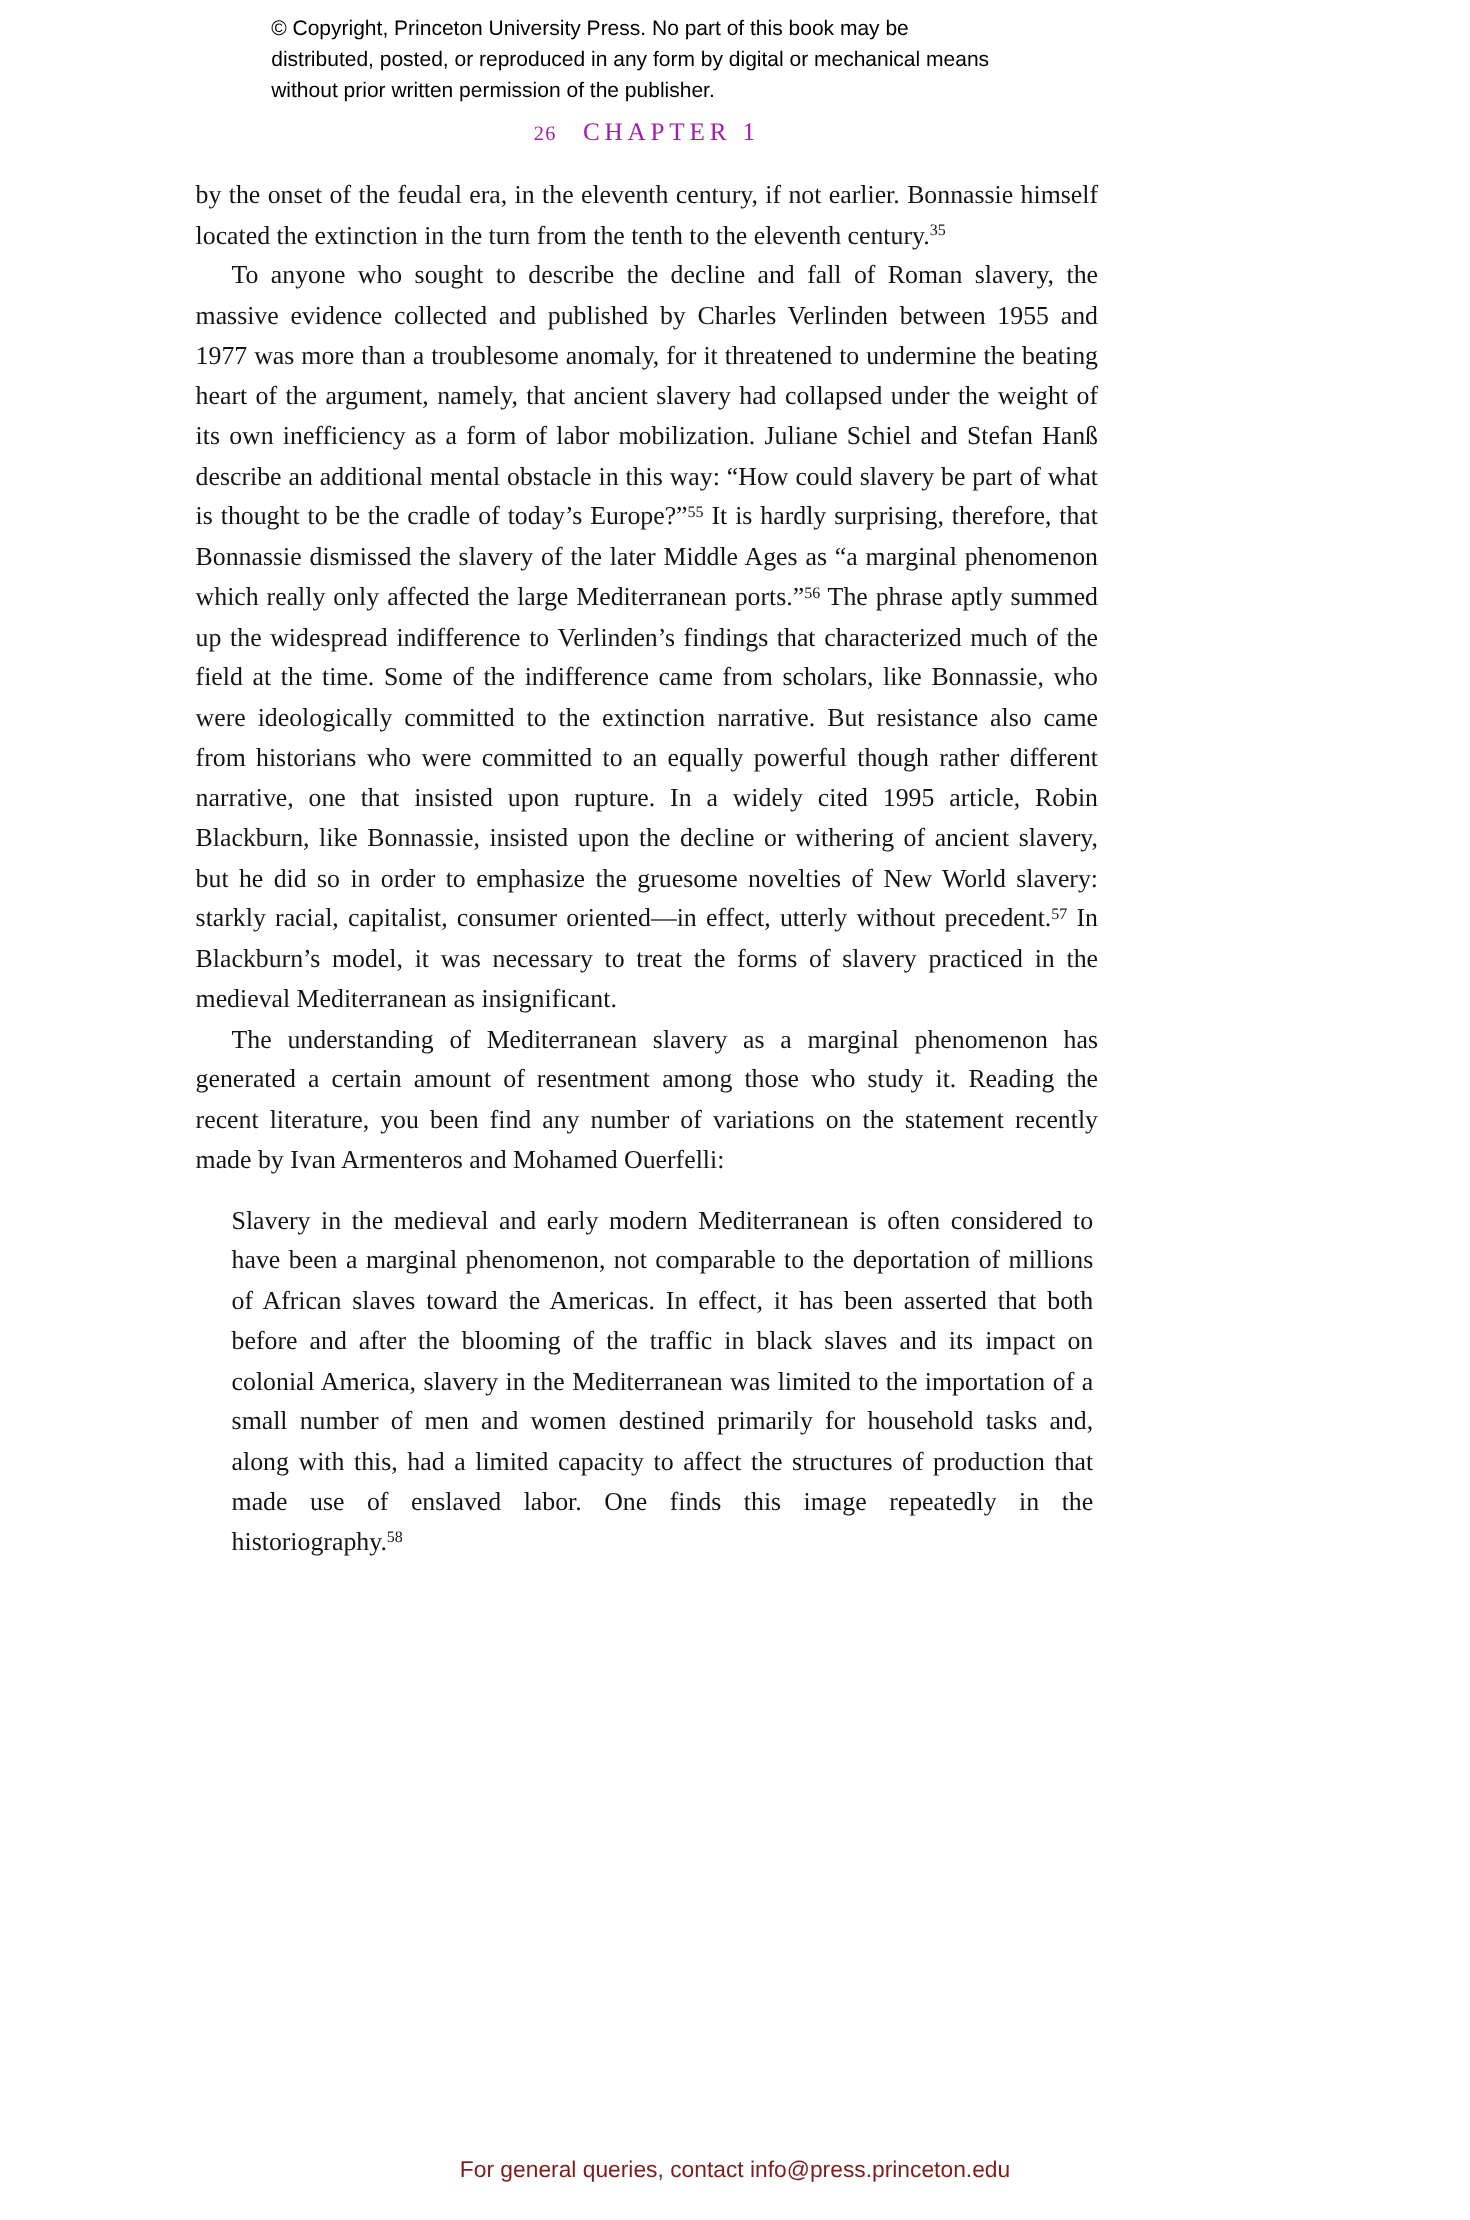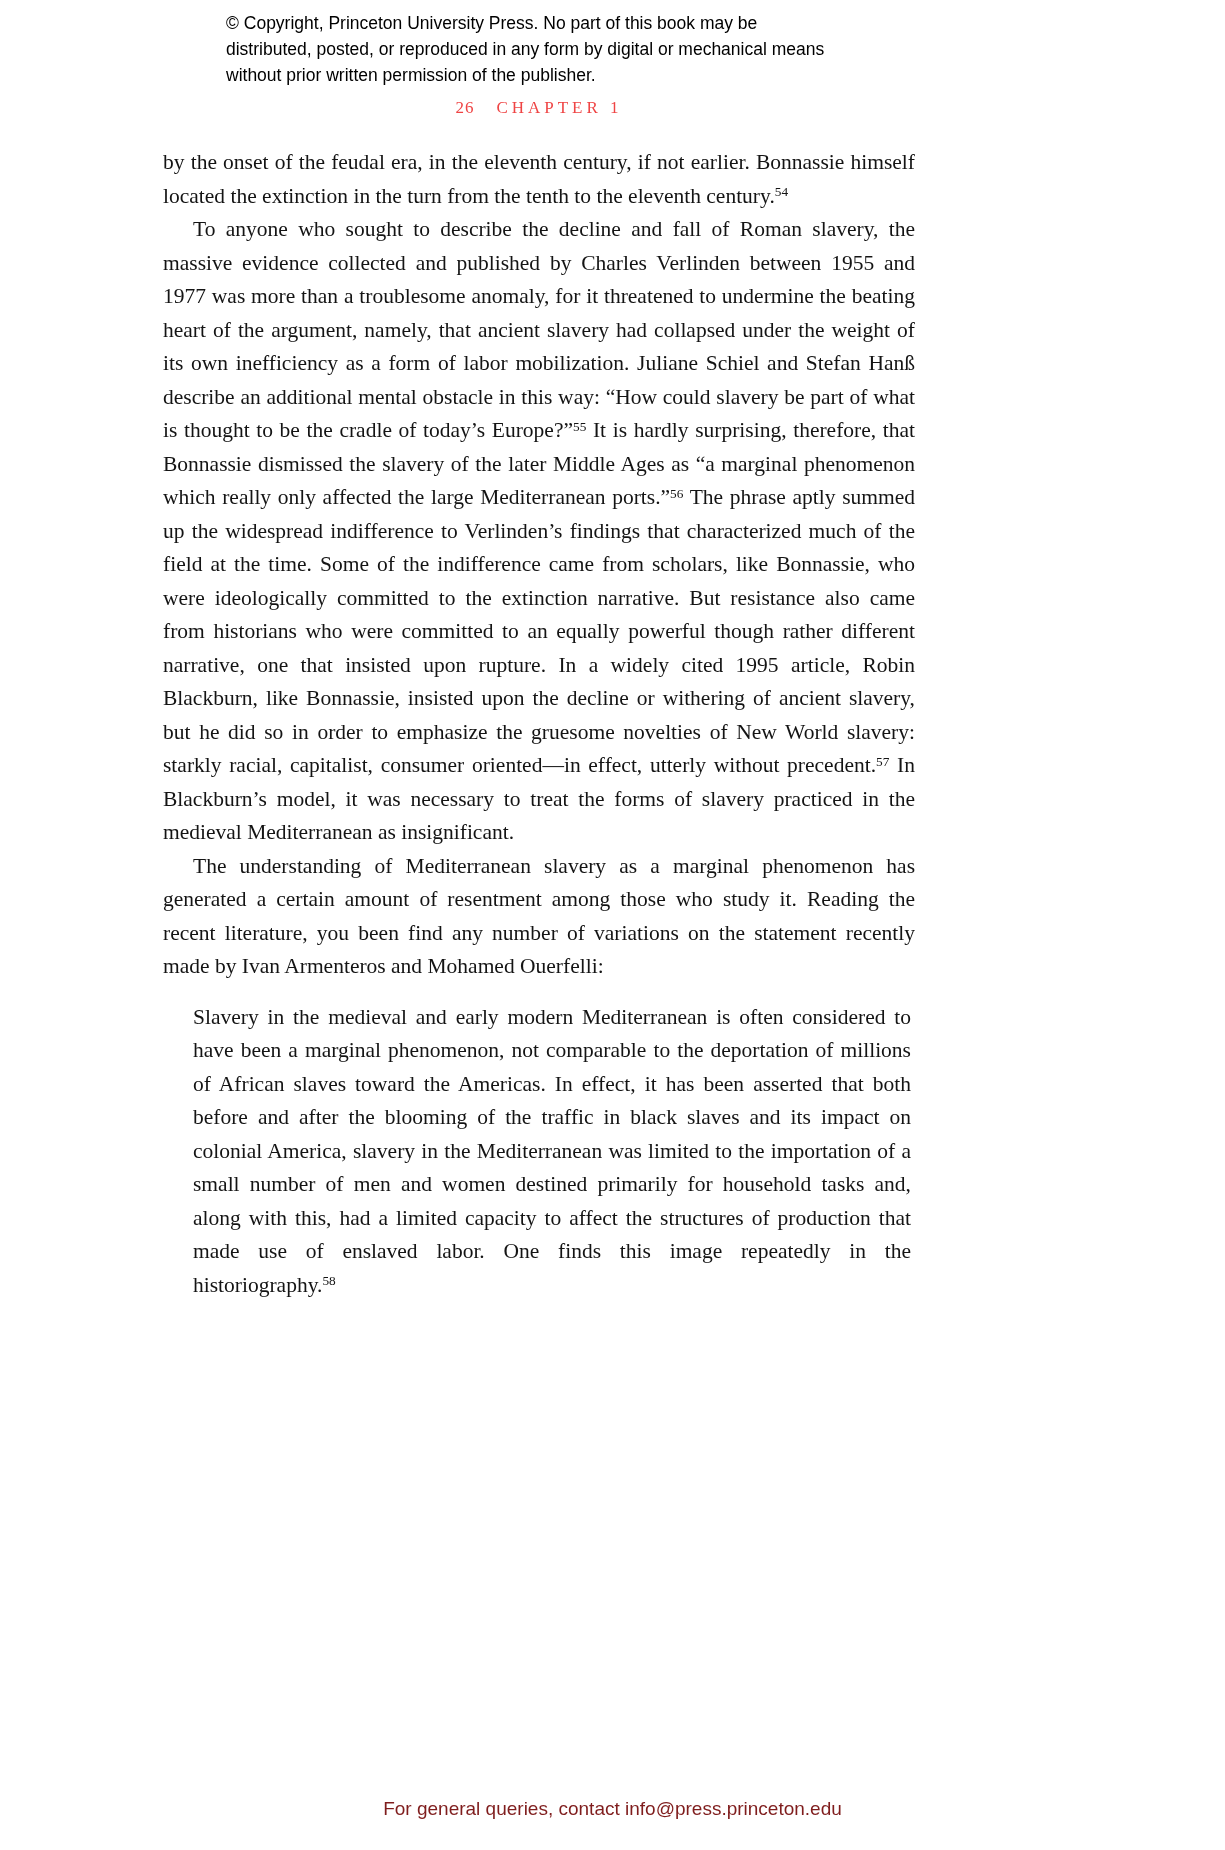--- a/index.html
+++ b/index.html
@@ -31,30 +31,30 @@
     position: absolute;
     top: 98px;
     left: 163px;
     width: 752px;
     display: flex;
     justify-content: center;
     align-items: baseline;
     gap: 22px;
     font-family: "Liberation Serif", serif;
     font-size: 17px;
-    color: #ef4444;
+    color: #a21caf;
   }
   .running-head .pagenum {
     letter-spacing: 1px;
   }
   .running-head .chap {
     letter-spacing: 4px;
     font-variant: small-caps;
     text-transform: uppercase;
-    font-size: 17px;
+    font-size: 21px;
   }
   .body-text {
     position: absolute;
     left: 163px;
     top: 146px;
     width: 752px;
     font-family: "Liberation Serif", serif;
     font-size: 21.5px;
     line-height: 33.5px;
     color: #141414;
@@ -94,21 +94,21 @@
 <div class="page">
 
   <div class="copyright">© Copyright, Princeton University Press. No part of this book may be distributed, posted, or reproduced in any form by digital or mechanical means without prior written permission of the publisher.</div>
 
   <div class="running-head">
     <span class="pagenum">26</span>
     <span class="chap">CHAPTER 1</span>
   </div>
 
   <div class="body-text">
-    <p>by the onset of the feudal era, in the eleventh century, if not earlier. Bonnassie himself located the extinction in the turn from the tenth to the eleventh century.<sup>54</sup></p>
+    <p>by the onset of the feudal era, in the eleventh century, if not earlier. Bonnassie himself located the extinction in the turn from the tenth to the eleventh century.<sup>35</sup></p>
     <p class="indent">To anyone who sought to describe the decline and fall of Roman slavery, the massive evidence collected and published by Charles Verlinden between 1955 and 1977 was more than a troublesome anomaly, for it threatened to undermine the beating heart of the argument, namely, that ancient slavery had collapsed under the weight of its own inefficiency as a form of labor mobilization. Juliane Schiel and Stefan Hanß describe an additional mental obstacle in this way: “How could slavery be part of what is thought to be the cradle of today’s Europe?”<sup>55</sup> It is hardly surprising, therefore, that Bonnassie dismissed the slavery of the later Middle Ages as “a marginal phenomenon which really only affected the large Mediterranean ports.”<sup>56</sup> The phrase aptly summed up the widespread indifference to Verlinden’s findings that characterized much of the field at the time. Some of the indifference came from scholars, like Bonnassie, who were ideologically committed to the extinction narrative. But resistance also came from historians who were committed to an equally powerful though rather different narrative, one that insisted upon rupture. In a widely cited 1995 article, Robin Blackburn, like Bonnassie, insisted upon the decline or withering of ancient slavery, but he did so in order to emphasize the gruesome novelties of New World slavery: starkly racial, capitalist, consumer oriented—in effect, utterly without precedent.<sup>57</sup> In Blackburn’s model, it was necessary to treat the forms of slavery practiced in the medieval Mediterranean as insignificant.</p>
     <p class="indent">The understanding of Mediterranean slavery as a marginal phenomenon has generated a certain amount of resentment among those who study it. Reading the recent literature, you been find any number of variations on the statement recently made by Ivan Armenteros and Mohamed Ouerfelli:</p>
     <p class="quote">Slavery in the medieval and early modern Mediterranean is often considered to have been a marginal phenomenon, not comparable to the deportation of millions of African slaves toward the Americas. In effect, it has been asserted that both before and after the blooming of the traffic in black slaves and its impact on colonial America, slavery in the Mediterranean was limited to the importation of a small number of men and women destined primarily for household tasks and, along with this, had a limited capacity to affect the structures of production that made use of enslaved labor. One finds this image repeatedly in the historiography.<sup>58</sup></p>
   </div>
 
   <div class="footer">For general queries, contact info@press.princeton.edu</div>
 
 </div>
 
 </body></html>

